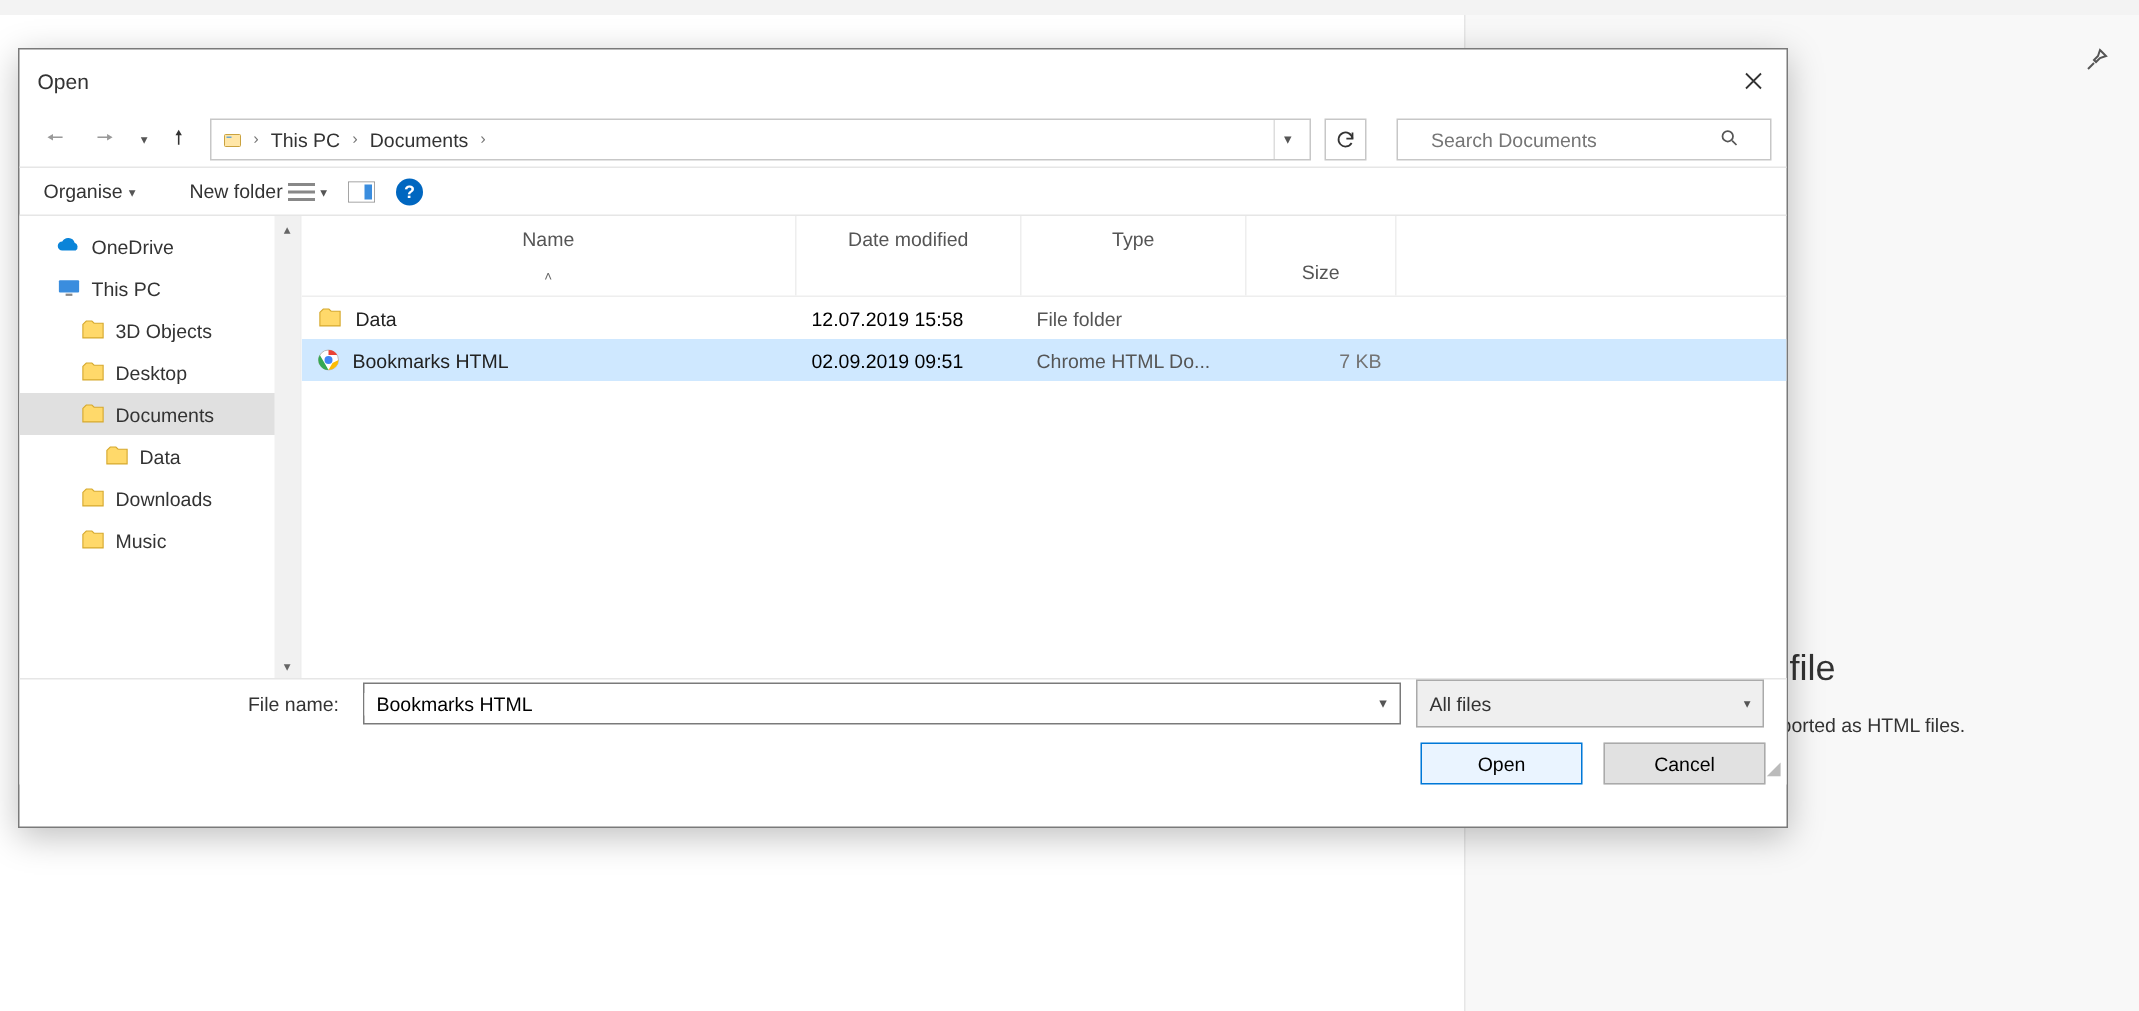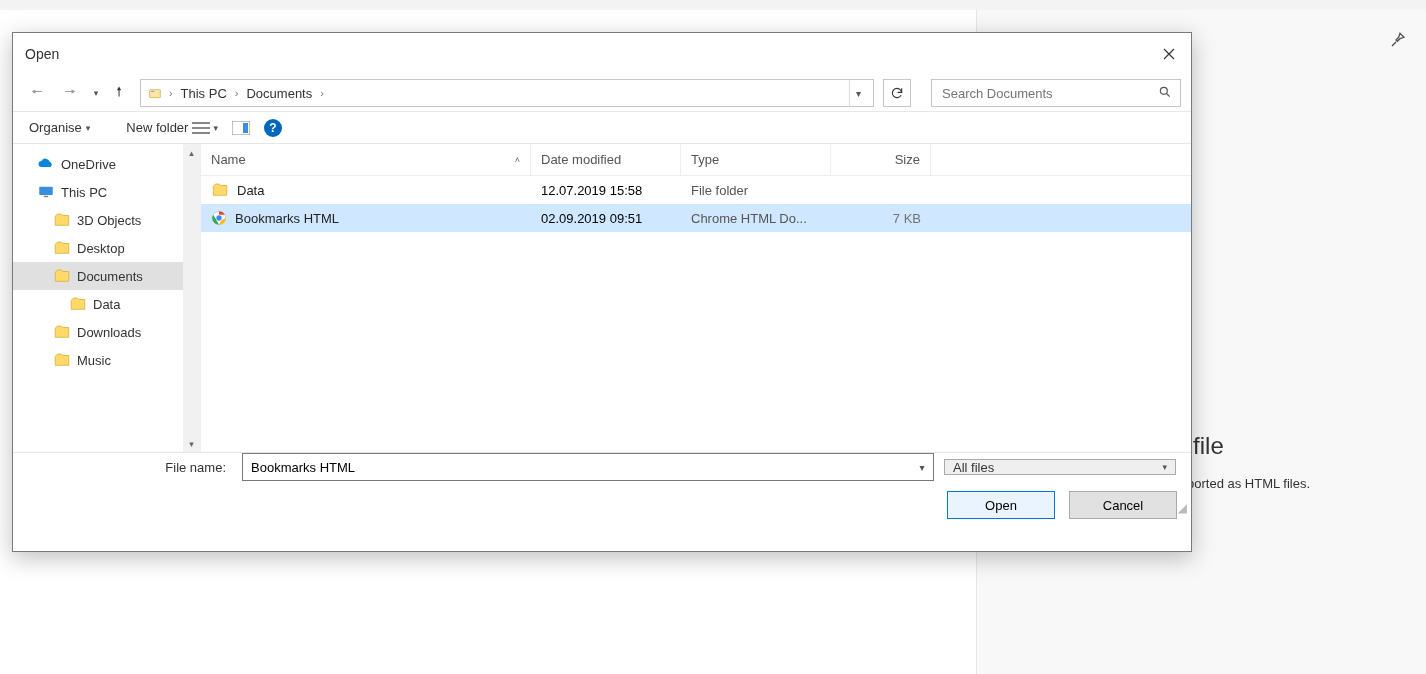--- a/index.html
+++ b/index.html
@@ -37,21 +37,21 @@
   .nav-btns { display: flex; align-items: center; gap: 14px; padding: 0 4px; }
   .nav-btn { color: #999; cursor: default; padding: 2px 4px; }
   .nav-btn.enabled { color: #333; cursor: pointer; }
   .path-wrap { flex: 1; display: flex; align-items: center; border: 1px solid #c7c7c7; height: 28px; padding: 0 6px; gap: 6px; background: #fff; }
   .path-icon svg { width: 16px; height: 16px; display: block; }
   .crumb { display: flex; align-items: center; gap: 4px; cursor: pointer; padding: 2px 2px; }
   .chev { color: #777; font-size: 11px; }
   .path-flex { flex: 1; }
   .path-drop { border-left: 1px solid #ddd; height: 100%; display: flex; align-items: center; padding: 0 6px; cursor: pointer; color: #555; font-size: 10px; }
   .refresh { width: 28px; height: 28px; border: 1px solid #c7c7c7; background: #fff; display: flex; align-items: center; justify-content: center; cursor: pointer; margin-left: -1px; }
-  .search-wrap { width: 250px; height: 28px; border: 1px solid #c7c7c7; display: flex; align-items: center; padding: 0 8px; margin-left: 10px; background: #fff; }
+  .search-wrap { width: 250px; height: 28px; border: 1px solid #c7c7c7; display: flex; align-items: center; padding: 0 20px; margin-left: 10px; background: #fff; }
   .search-wrap input { flex: 1; border: none; outline: none; font-size: 13px; color: #666; }
   .search-wrap .mag svg { width: 14px; height: 14px; fill: #555; }
 
   .toolbar { display: flex; align-items: center; padding: 6px 12px; border-bottom: 1px solid #e6e6e6; }
   .toolbar-left { display: flex; align-items: center; gap: 28px; }
   .tool-btn { display: flex; align-items: center; gap: 4px; cursor: pointer; padding: 2px 4px; }
   .toolbar-right { display: flex; align-items: center; gap: 14px; }
   .view-btn { display: flex; align-items: center; gap: 3px; cursor: pointer; color: #555; }
   .help-icon { width: 18px; height: 18px; border-radius: 50%; background: #0067c0; color: #fff; display: flex; align-items: center; justify-content: center; font-size: 12px; font-weight: bold; cursor: pointer; }
 
@@ -63,41 +63,41 @@
   .tree li { padding: 0; }
   .tree .row { display: flex; align-items: center; gap: 6px; height: 28px; padding-right: 18px; cursor: pointer; }
   .tree .row .fi { width: 18px; height: 18px; display: inline-flex; align-items: center; justify-content: center; flex-shrink: 0; }
   .tree .lvl0 { padding-left: 24px; }
   .tree .lvl1 { padding-left: 40px; }
   .tree .lvl2 { padding-left: 56px; }
   .tree .selected { background: #e0e0e0; }
 
   .list { flex: 1; overflow: hidden; }
   .list-head { display: flex; border-bottom: 1px solid #eee; color: #555; }
-  .list-head .col { padding: 8px 10px; border-right: 1px solid #eee; font-size: 13px; display: flex; align-items: center; gap: 6px; cursor: pointer; }
+  .list-head .col { padding: 8px 10px; border-right: 1px solid #eee; font-size: 13px; display: flex; align-items: center; gap: 6px; cursor: pointer; flex-direction: column; }
   .col-name { flex: 0 0 330px; }
   .col-date { flex: 0 0 150px; }
   .col-type { flex: 0 0 150px; }
   .col-size { flex: 0 0 100px; justify-content: flex-end; }
   .list-row { display: flex; align-items: center; height: 28px; }
   .list-row.sel { background: #cfe8ff; }
   .list .c { padding: 0 10px; font-size: 13px; color: #222; white-space: nowrap; overflow: hidden; text-overflow: ellipsis; display: flex; align-items: center; gap: 8px; }
   .list .c-name { flex: 0 0 330px; }
   .list .c-date { flex: 0 0 150px; color: #000000; }
   .list .c-type { flex: 0 0 150px; color: #555; }
   .list .c-size { flex: 0 0 100px; color: #737373; justify-content: flex-end; }
   .fi svg { display: block; }
 
   .footer { border-top: 1px solid #e6e6e6; padding: 0 14px; position: relative; background: #fff; }
   .fn-row { display: flex; align-items: center; gap: 10px; }
   .fn-label { width: 205px; text-align: right; padding-right: 6px; }
   .fn-input-wrap { position: relative; flex: 0 0 692px; border: 1px solid #7a7a7a; height: 28px; display: flex; align-items: center; }
   .fn-input-wrap input { flex: 1; border: none; outline: none; padding: 0 8px; font-size: 13px; }
   .fn-dd { width: 22px; height: 100%; display: flex; align-items: center; justify-content: center; cursor: pointer; color: #555; font-size: 10px; }
-  .ft-dd { flex: 0 0 232px; height: 16px; border: 1px solid #aaa; background: #efefef; display: flex; align-items: center; padding: 0 8px; cursor: pointer; position: relative; }
+  .ft-dd { flex: 0 0 232px; height: 32px; border: 1px solid #aaa; background: #efefef; display: flex; align-items: center; padding: 0 8px; cursor: pointer; position: relative; }
   .ft-dd .chev { margin-left: auto; }
 
   .btn-row { display: flex; justify-content: flex-end; gap: 14px; margin-top: 10px; padding-right: 0; }
   .btn { height: 28px; min-width: 108px; border: 1px solid #aaa; background: #e1e1e1; cursor: pointer; font-size: 13px; display: flex; align-items: center; justify-content: center; }
   .btn.primary { border: 1px solid #0078d7; background: #eaf4ff; color: #000; }
   .resize-grip { position: absolute; right: 4px; bottom: 4px; color: #bbb; font-size: 12px; }
 
   .caret-sm { font-size: 9px; color: #555; }
   .up-caret { font-size: 9px; color: #666; }
 </style>

